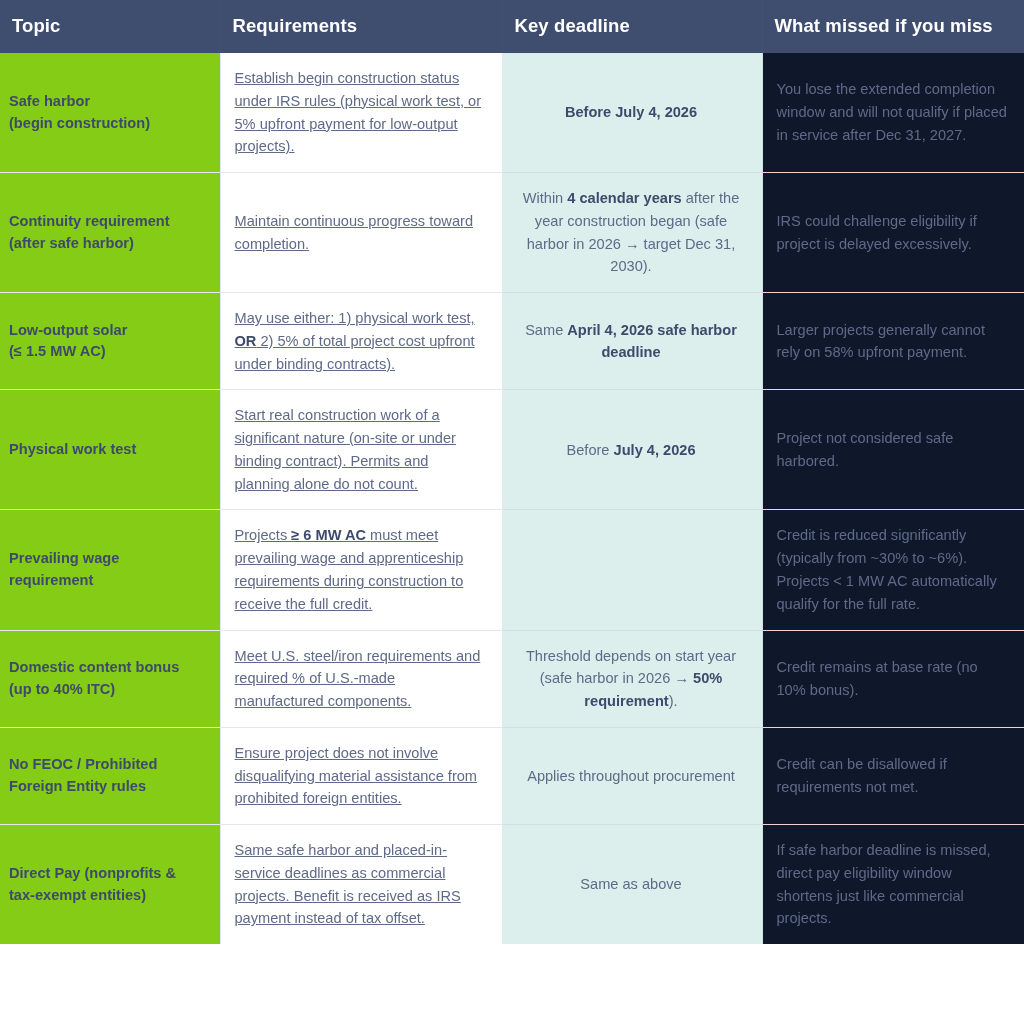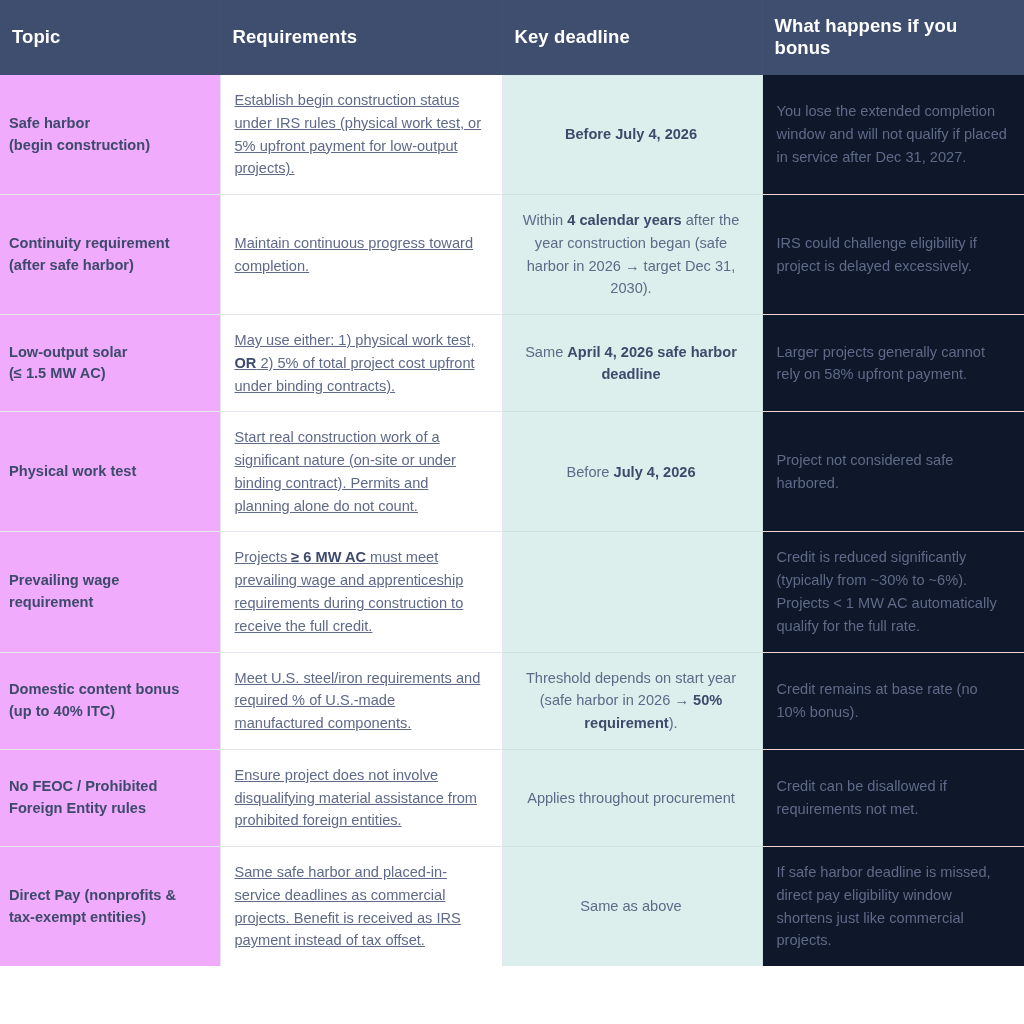--- a/index.html
+++ b/index.html
@@ -43,21 +43,21 @@
     line-height: 1.56;
     padding: 14px 16px 14px 12px;
     border-bottom: 1px solid #e4e7ee;
     border-right: 1px solid #e4e7ee;
     color: #5f6a88;
   }
   tbody tr:last-child td { border-bottom: none; }
   tbody td:last-child { border-right: none; }
 
   td.topic {
-    background: #f0abfc;
+    background: #84cc16;
     color: #3e4a6b;
     font-weight: bold;
     font-size: 14.6px;
     line-height: 1.48;
     padding-left: 9px;
     padding-right: 8px;
   }
   td.req {
     background: #ffffff;
     padding-left: 14px;
@@ -90,21 +90,21 @@
       <col class="c-topic">
         <col class="c-req">
         <col class="c-deadline">
         <col class="c-miss">
     </colgroup>
     <thead>
       <tr>
         <th>Topic</th>
         <th>Requirements</th>
         <th>Key deadline</th>
-        <th>What happens if you bonus</th>
+        <th>What missed if you miss</th>
       </tr>
     </thead>
     <tbody id="tbody">
         <tr>
           <td class="topic">Safe harbor<br>(begin construction)</td>
           <td class="req">Establish begin construction status under IRS rules (physical work test, or 5% upfront payment for low-output projects).</td>
           <td class="deadline"><b>Before July 4, 2026</b></td>
           <td class="miss">You lose the extended completion window and will not qualify if placed in service after Dec 31, 2027.</td>
         </tr>
         <tr>

